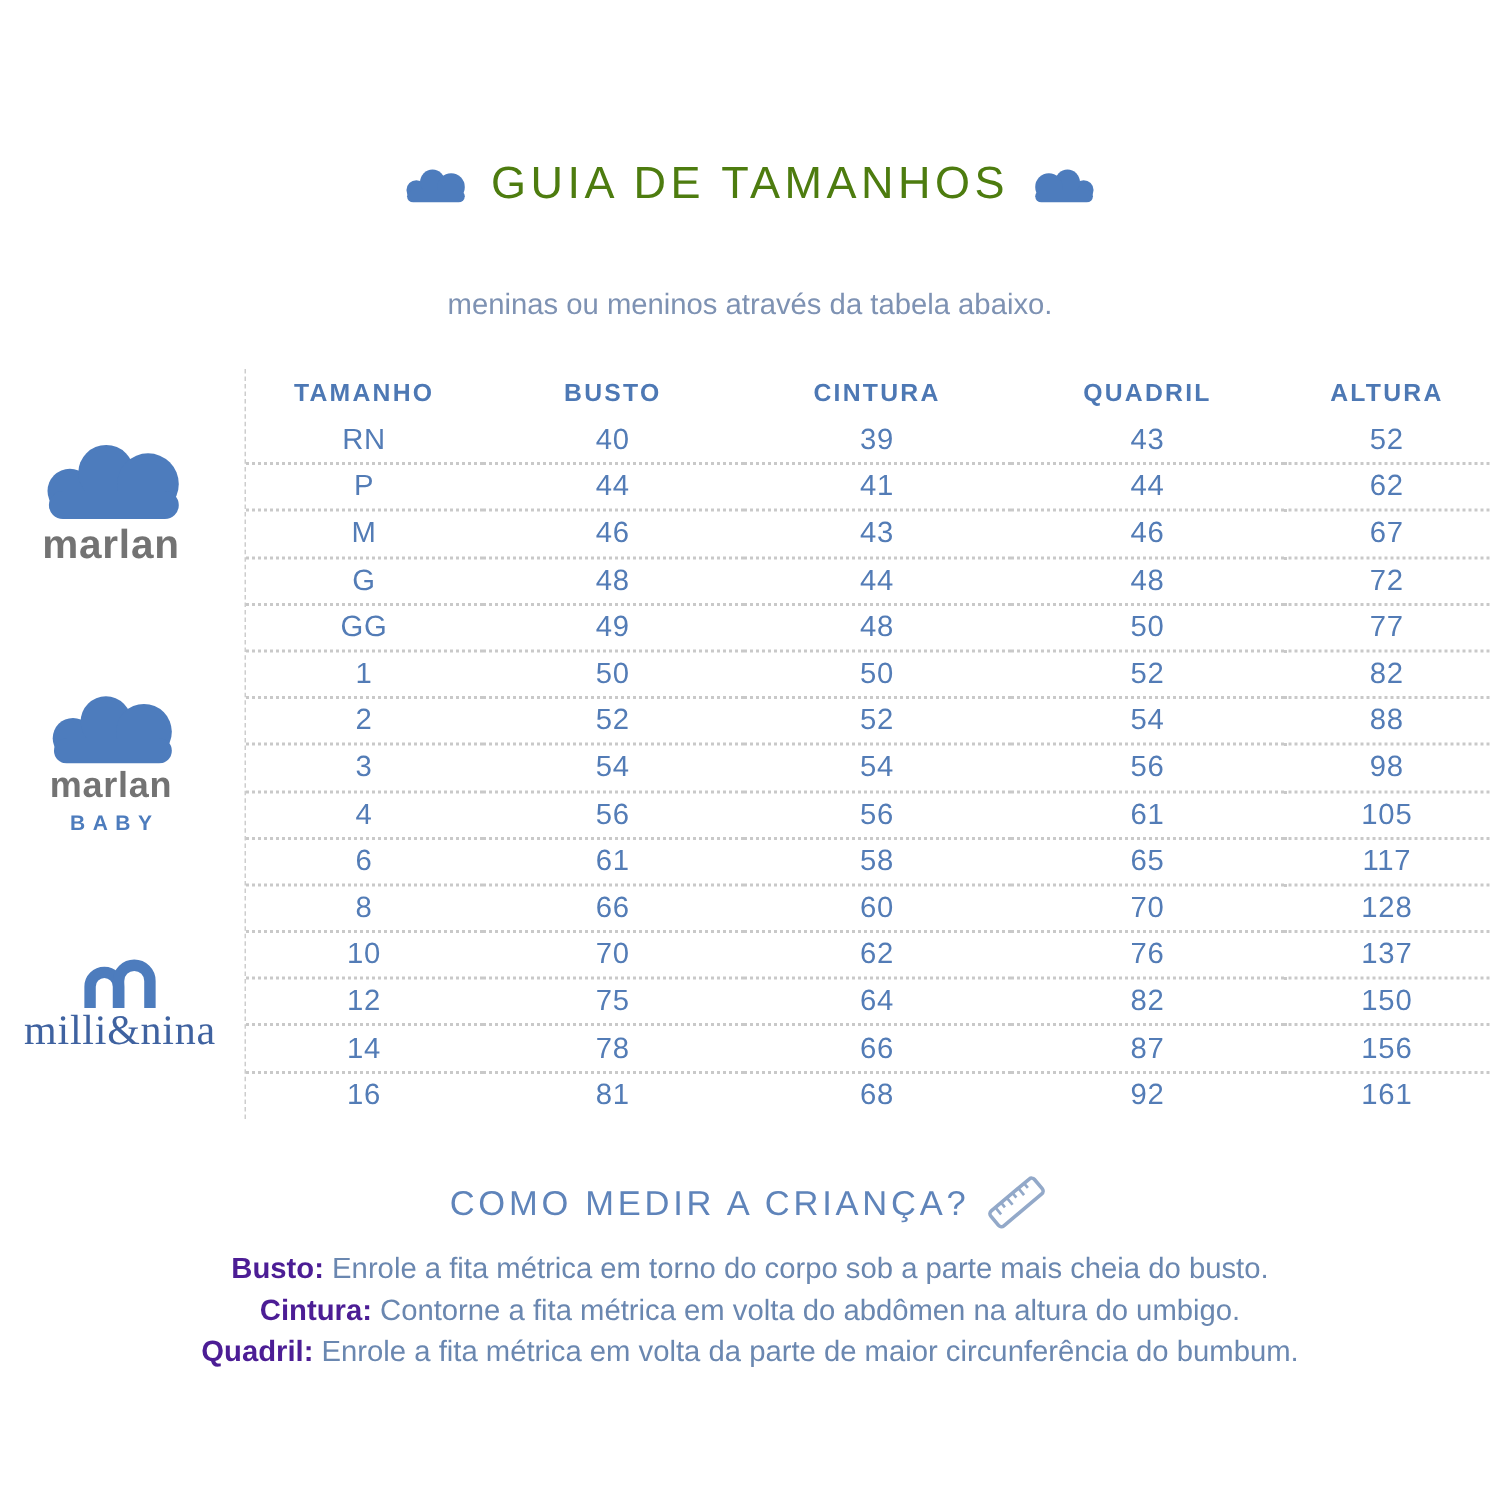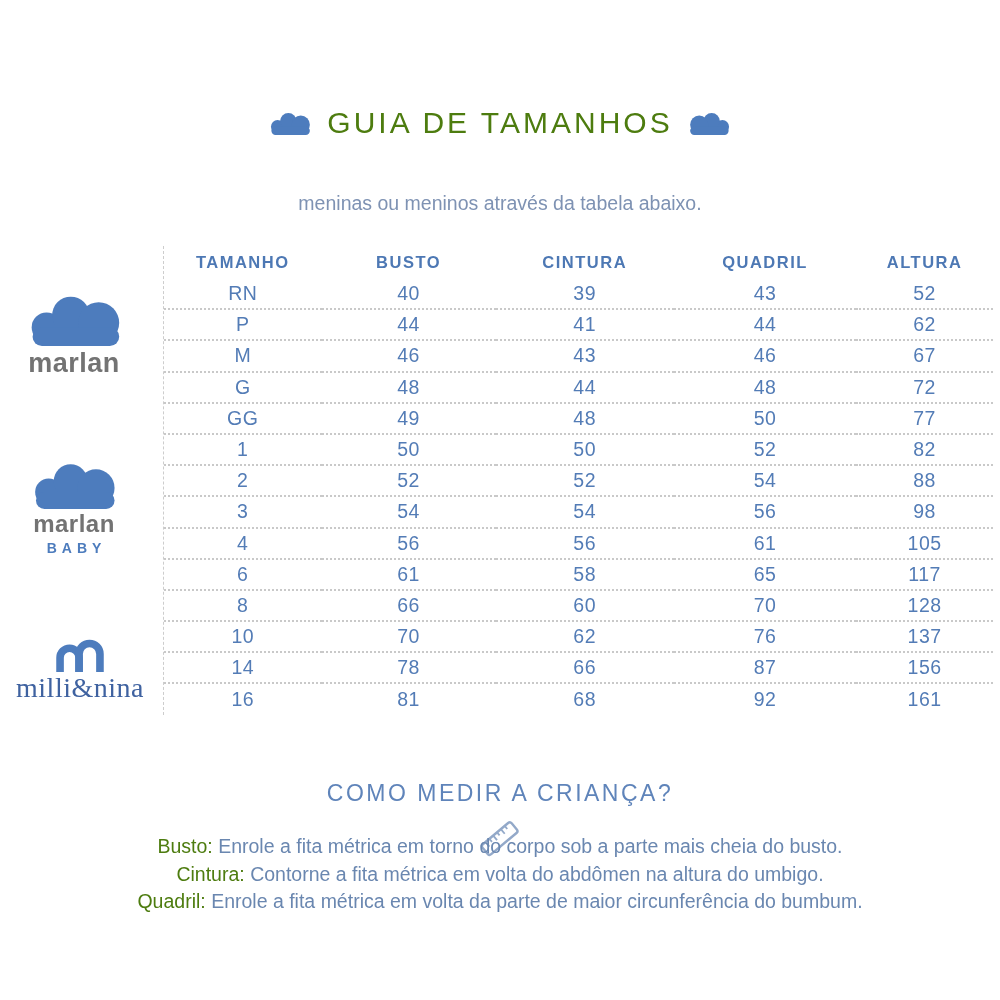--- a/index.html
+++ b/index.html
@@ -61,34 +61,34 @@
   }
   .milli-mark { display:block; margin-bottom:2px; }
   .milli-word {
     font-family:"Liberation Serif", serif; color:#3f62a0; font-size:28px;
     line-height:1; letter-spacing:0.5px;
   }
 
   
   .howto-row {
     position:absolute; top:780px; left:0; width:100%;
-    display:flex; align-items:center; justify-content:center; gap:10px;flex-direction:column;
+    display:flex; align-items:center; justify-content:center; gap:10px;
   }
   .howto-title {
     font-size:23px; letter-spacing:2.5px; color:#5f84ba; white-space:nowrap;
   }
   .ruler-icon { width:44px; height:44px; display:block; }
 
   .measure-instructions {
     position:absolute; top:833px; left:0; width:100%; text-align:center;
   }
   .measure-instructions p {
     margin:0; font-size:19.5px; line-height:27.5px; color:#6a87b0;
   }
-  .measure-instructions strong { color:#4d7c0f; font-weight:400; }
+  .measure-instructions strong { color:#4c1d95; font-weight:700; }
 </style>
 </head>
 <body>
 
 <div class="page">
 
   <div class="title-row">
     <svg class="cloud-small" viewBox="0 0 100 58" aria-hidden="true">
       <g fill="#4d7cbd">
         <circle cx="20" cy="38" r="16"></circle>
@@ -243,20 +243,27 @@
             <td>128</td>
           </tr>
           <tr>
             <td>10</td>
             <td>70</td>
             <td>62</td>
             <td>76</td>
             <td>137</td>
           </tr>
           <tr>
+            <td>12</td>
+            <td>75</td>
+            <td>64</td>
+            <td>82</td>
+            <td>150</td>
+          </tr>
+          <tr>
             <td>14</td>
             <td>78</td>
             <td>66</td>
             <td>87</td>
             <td>156</td>
           </tr>
           <tr>
             <td>16</td>
             <td>81</td>
             <td>68</td>

